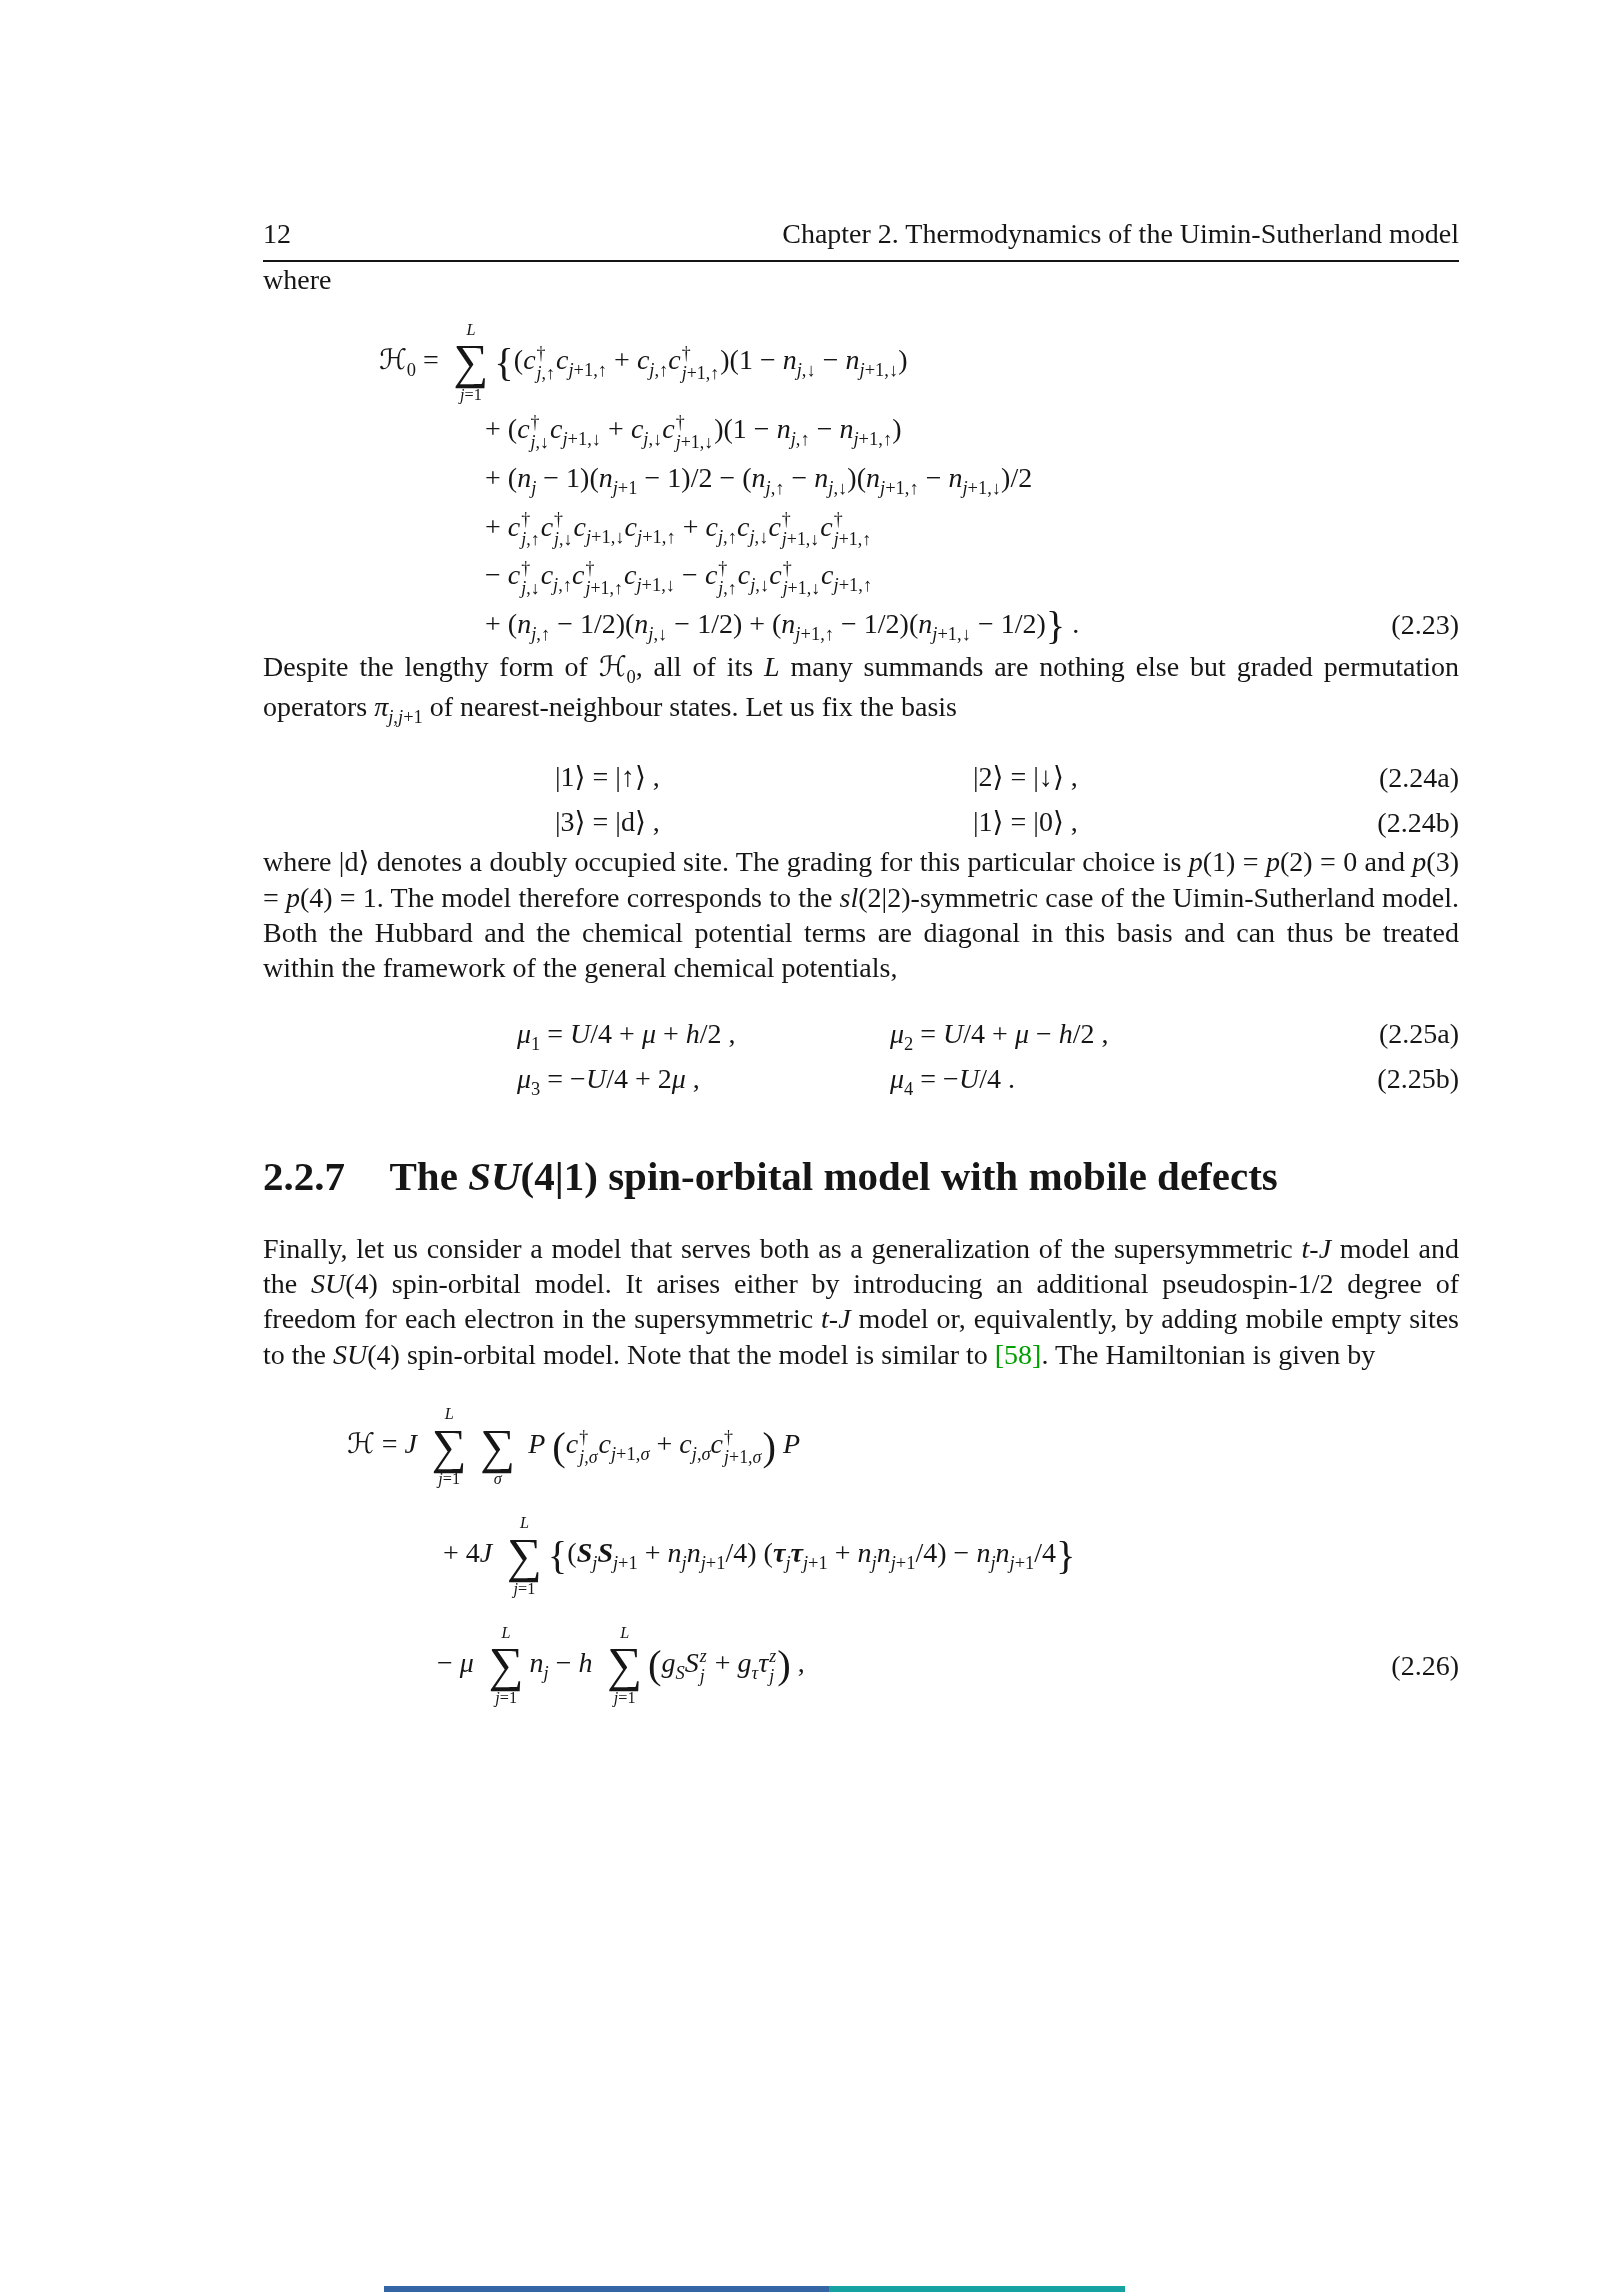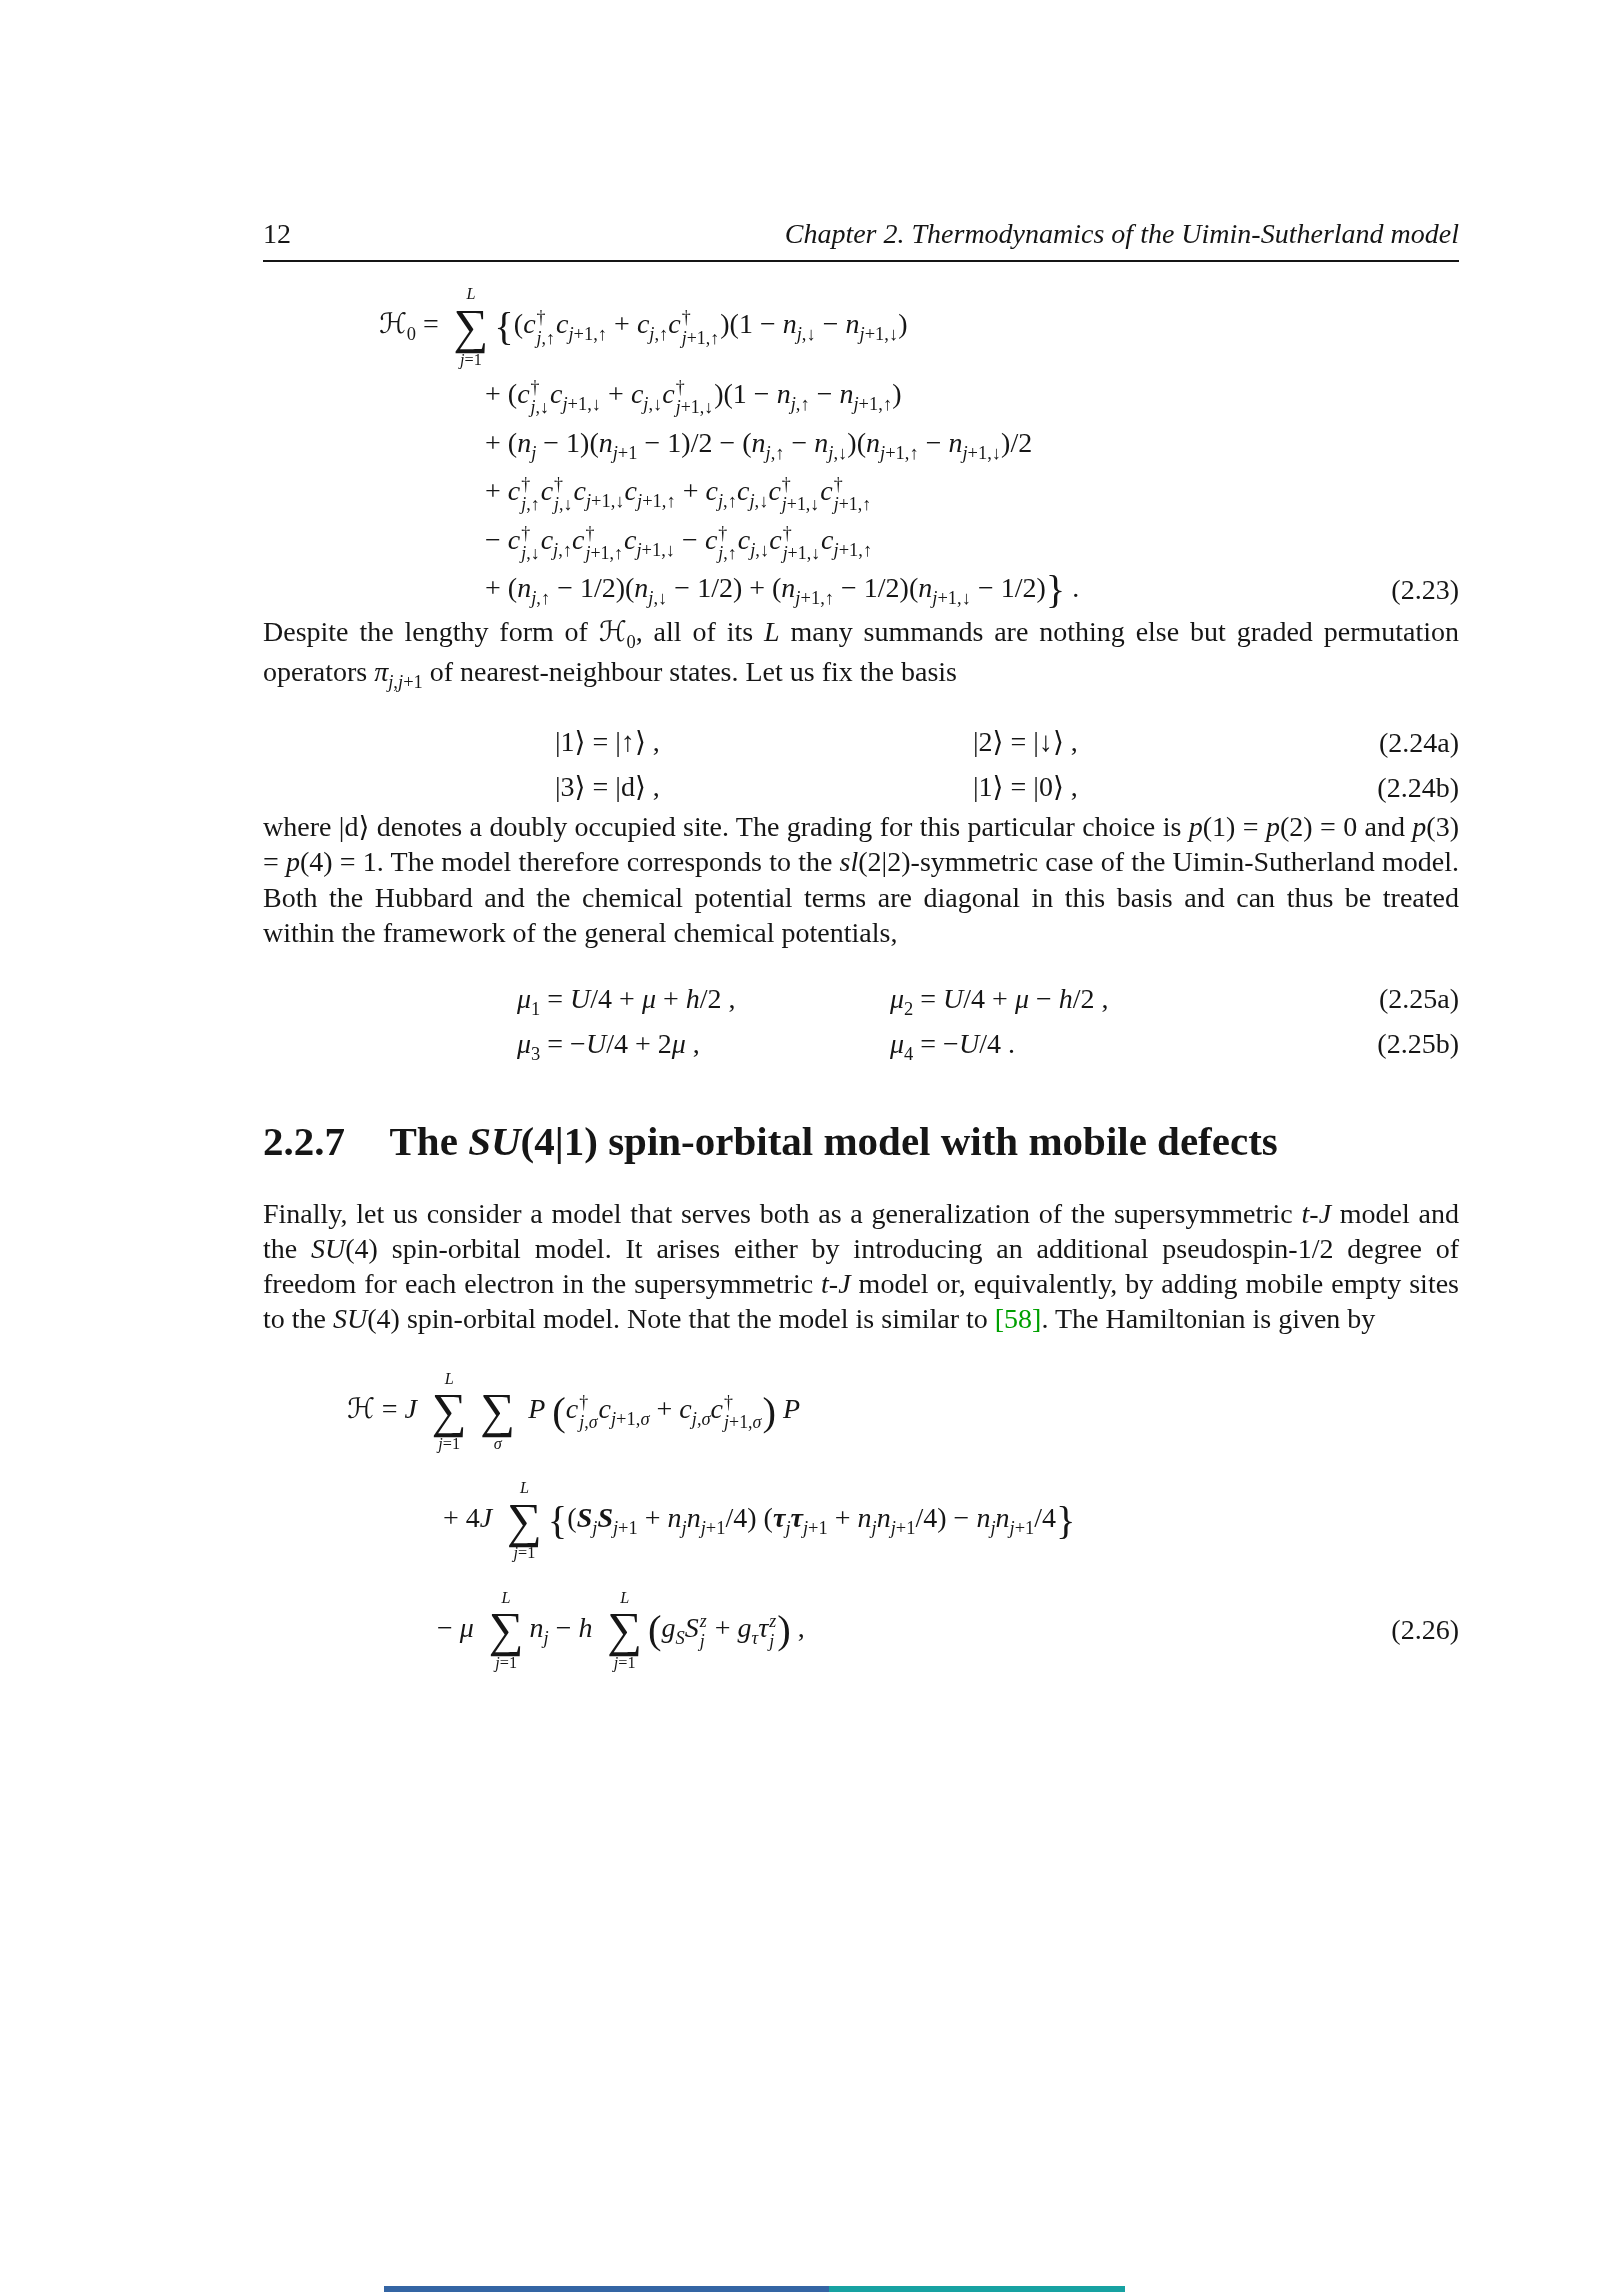--- a/index.html
+++ b/index.html
@@ -9,21 +9,21 @@
     background: #ffffff;
     color: #161616;
     font-family: "Liberation Serif", "DejaVu Serif", "DejaVu Sans", serif;
     position: relative;
     overflow: hidden;
   }
   .content { position: absolute; left: 263px; top: 218px; width: 1196px; font-size: 28px; }
 
   .header { display: flex; justify-content: space-between; align-items: baseline;
             padding-bottom: 9.8px; border-bottom: 2px solid #151515; }
-  .header .title { font-style: italic; }
+  .header .title { }
 
   p.para { text-align: justify; line-height: 1.26; margin: 0; }
   .lead { margin-top: 49px; }
   .p1 { margin-top: 29px; }
   .p2 { margin-top: 25.5px; }
   .p3 { margin: 0; }
 
   .eq .ln { line-height: 1.62; }
   .eq223 { margin-top: 23.5px; }
   .eq223 .l1 { margin-left: 116px; margin-bottom: 2px; }
@@ -66,20 +66,21 @@
 </head>
 <body>
 
 <div class="content">
 
   <div class="header">
     <span>12</span>
     <span class="title">Chapter 2.   Thermodynamics of the Uimin-Sutherland model</span>
   </div>
 
+  <p class="para lead">where</p>
 
   <div class="eq eq223">
     <div class="ln l1">ℋ<sub>0</sub> = <span class="sum">
           <span class="lm"><i>L</i></span>
           <span class="sg">∑</span>
           <span class="lm"><i>j</i>=1</span>
         </span><span class="bg">{</span>(<i>c</i><span class="ss"><span>†</span><span><i>j</i>,↑</span></span><i>c</i><sub><i>j</i>+1,↑</sub> + <i>c</i><sub><i>j</i>,↑</sub><i>c</i><span class="ss"><span>†</span><span><i>j</i>+1,↑</span></span>)(1 − <i>n</i><sub><i>j</i>,↓</sub> − <i>n</i><sub><i>j</i>+1,↓</sub>)</div>
     <div class="ln lc">+ (<i>c</i><span class="ss"><span>†</span><span><i>j</i>,↓</span></span><i>c</i><sub><i>j</i>+1,↓</sub> + <i>c</i><sub><i>j</i>,↓</sub><i>c</i><span class="ss"><span>†</span><span><i>j</i>+1,↓</span></span>)(1 − <i>n</i><sub><i>j</i>,↑</sub> − <i>n</i><sub><i>j</i>+1,↑</sub>)</div>
     <div class="ln lc">+ (<i>n</i><sub><i>j</i></sub> − 1)(<i>n</i><sub><i>j</i>+1</sub> − 1)/2 − (<i>n</i><sub><i>j</i>,↑</sub> − <i>n</i><sub><i>j</i>,↓</sub>)(<i>n</i><sub><i>j</i>+1,↑</sub> − <i>n</i><sub><i>j</i>+1,↓</sub>)/2</div>
     <div class="ln lc">+ <i>c</i><span class="ss"><span>†</span><span><i>j</i>,↑</span></span><i>c</i><span class="ss"><span>†</span><span><i>j</i>,↓</span></span><i>c</i><sub><i>j</i>+1,↓</sub><i>c</i><sub><i>j</i>+1,↑</sub> + <i>c</i><sub><i>j</i>,↑</sub><i>c</i><sub><i>j</i>,↓</sub><i>c</i><span class="ss"><span>†</span><span><i>j</i>+1,↓</span></span><i>c</i><span class="ss"><span>†</span><span><i>j</i>+1,↑</span></span></div>

